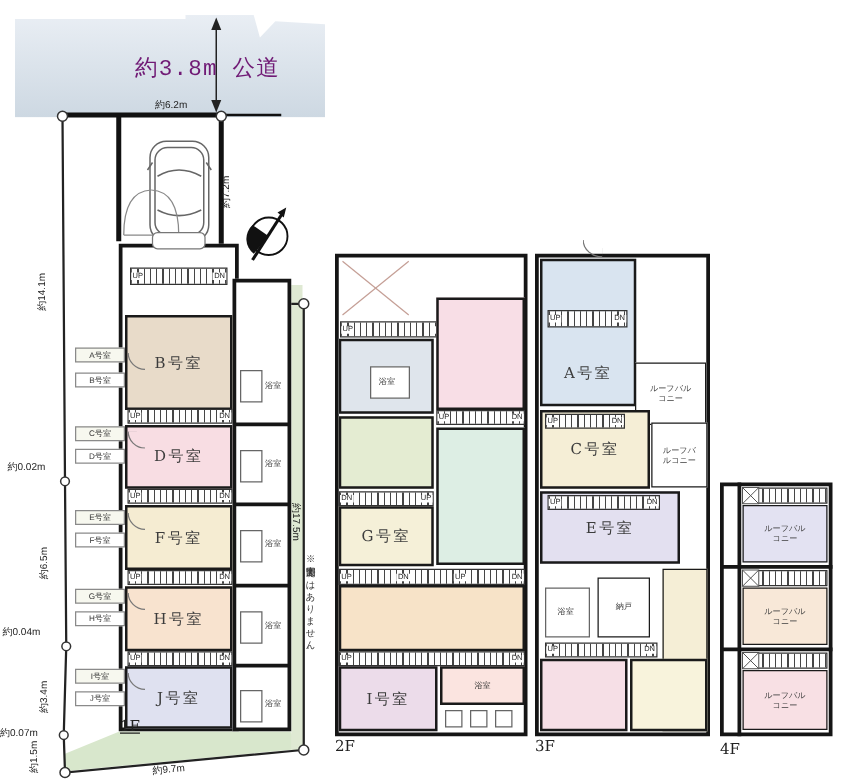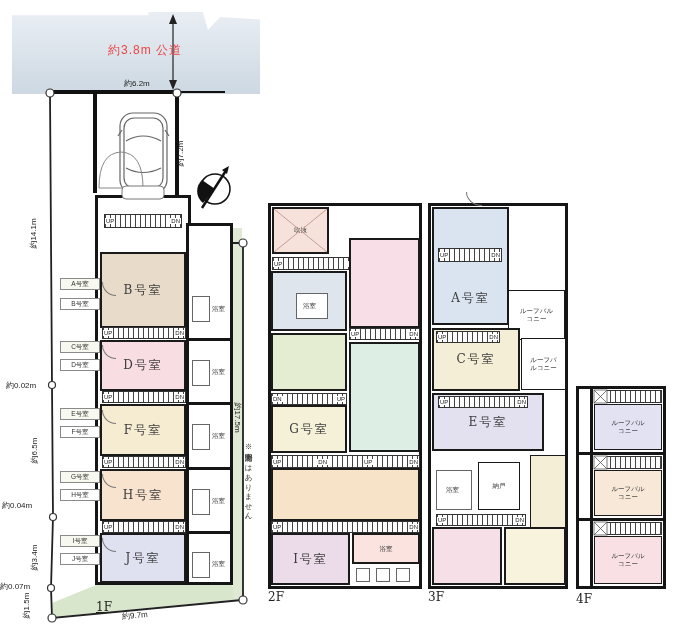--- a/index.html
+++ b/index.html
@@ -16,21 +16,21 @@
   .rl{font-family:"DejaVu Serif",serif;font-size:12px;color:#3c3c3c;letter-spacing:2px;white-space:nowrap;}
   .rl.xs{font-size:6.5px;letter-spacing:0;line-height:1.25;}
   .stairs{background:repeating-linear-gradient(90deg,#444 0 1px,#fdfdfd 1px 5px);
           border:1px solid #333;box-sizing:border-box;display:flex;align-items:center;justify-content:space-between;}
   .ud{font-size:6px;line-height:1;background:#fff;padding:0 1px;color:#222;white-space:nowrap;}
   .tl{font-size:6.5px;color:#333;line-height:1.1;white-space:nowrap;}
   .fx{border:1px solid #666;background:#fff;box-sizing:border-box;}
   .arc{border:1px solid #777;border-top:none;border-right:none;border-radius:0 0 0 100%;box-sizing:border-box;background:transparent;}
   
   .dim{font-size:8px;color:#1d1d1d;white-space:nowrap;}
-  .dim.big{font-size:12px;font-family:Liberation Sans, sans-serif;color:#ef4444;letter-spacing:1px;}
+  .dim.big{font-size:18px;font-family:Liberation Mono, monospace;color:#701a75;letter-spacing:1px;}
   .rotL{transform:rotate(-90deg);transform-origin:center;}
   .rotR{transform:rotate(90deg);transform-origin:center;}
   .tilt{transform:rotate(-5deg);}
   .vnote{writing-mode:vertical-rl;font-size:7.5px;color:#333;letter-spacing:1px;}
   .flab{font-family:"DejaVu Serif",serif;font-size:12px;color:#222;}
   .ebox{border:1px solid #8a8a8a;background:#f7f8ef;font-size:6.5px;color:#333;
         display:flex;align-items:center;justify-content:center;box-sizing:border-box;white-space:nowrap;}
   .wall{background:#151515;}
 </style>
 </head>
@@ -69,21 +69,21 @@
 
     <line x1="173" y1="22" x2="173" y2="86" stroke="#222" stroke-width="1.2"></line>
     <polygon points="173,14 169,24 177,24" fill="#222"></polygon>
     <polygon points="173,90 169,80 177,80" fill="#222"></polygon>
   </svg>
 
   <div class="abs dim big" style="left:108px;top:42px;">約3.8m 公道</div>
   <div class="abs dim" style="left:124px;top:78px;">約6.2m</div>
   <div class="abs dim rotL" style="left:168px;top:148px;">約7.2m</div>
   <div class="abs dim rotL" style="left:18px;top:228px;">約14.1m</div>
-  <div class="abs dim" style="left:6px;top:368px;margin-top:12px;">約0.02m</div>
+  <div class="abs dim" style="left:6px;top:368px;">約0.02m</div>
   <div class="abs dim rotL" style="left:22px;top:445px;">約6.5m</div>
   <div class="abs dim" style="left:2px;top:500px;text-align:right;">約0.04m</div>
   <div class="abs dim rotL" style="left:22px;top:552px;">約3.4m</div>
   <div class="abs dim" style="left:0px;top:581px;text-align:center;">約0.07m</div>
   <div class="abs dim rotL" style="left:14px;top:600px;">約1.5m</div>
   <div class="abs dim tilt" style="left:122px;top:610px;">約9.7m</div>
   <div class="abs dim" style="left:192px;top:230px;">約3.4m</div>
   <div class="abs dim rotR" style="left:222px;top:412px;">約17.5m</div>
   <div class="abs vnote" style="left:243px;top:438px;height:170px;">※実測図ではありません。</div>
 
@@ -152,26 +152,23 @@
   <div class="abs ebox" style="left:60px;top:489px;width:40px;height:12px;background:#fff;">H号室</div>
   <div class="abs ebox" style="left:60px;top:535px;width:40px;height:12px;">I号室</div>
   <div class="abs ebox" style="left:60px;top:553px;width:40px;height:12px;background:#fff;">J号室</div>
 
   <div class="abs arc" style="left:102px;top:282px;width:14px;height:14px;"></div>
   <div class="abs arc" style="left:102px;top:345px;width:14px;height:14px;"></div>
   <div class="abs arc" style="left:102px;top:410px;width:14px;height:14px;"></div>
   <div class="abs arc" style="left:102px;top:474px;width:14px;height:14px;"></div>
   <div class="abs arc" style="left:102px;top:538px;width:14px;height:14px;"></div>
 
-  <div class="abs flab" style="left:96px;top:600px;text-decoration:underline;">1F</div>
+  <div class="abs flab" style="left:96px;top:574px;text-decoration:underline;">1F</div>
 
   <div class="abs bld" style="left:268px;top:203px;width:154px;height:386px;"></div>
-  <div class="abs room" style="left:272px;top:207px;width:57px;height:47px;background:#f6e2da;">
-    <span class="rl xs">吹抜</span>
-  </div>
   <div class="abs stairs" style="left:272px;top:257px;width:88px;height:13px;">
     <span class="ud">UP</span>
     <span class="ud">DN</span>
   </div>
   <div class="abs room" style="left:271px;top:271px;width:76px;height:60px;background:#dfe5ec;"></div>
   <div class="abs fx" style="left:296px;top:293px;width:32px;height:26px;"></div>
   <span class="abs tl" style="left:303px;top:302px;">浴室</span>
   <div class="abs room" style="left:349px;top:238px;width:71px;height:90px;background:#f8dee6;"></div>
   <div class="abs stairs" style="left:349px;top:328px;width:71px;height:12px;">
     <span class="ud">UP</span>

